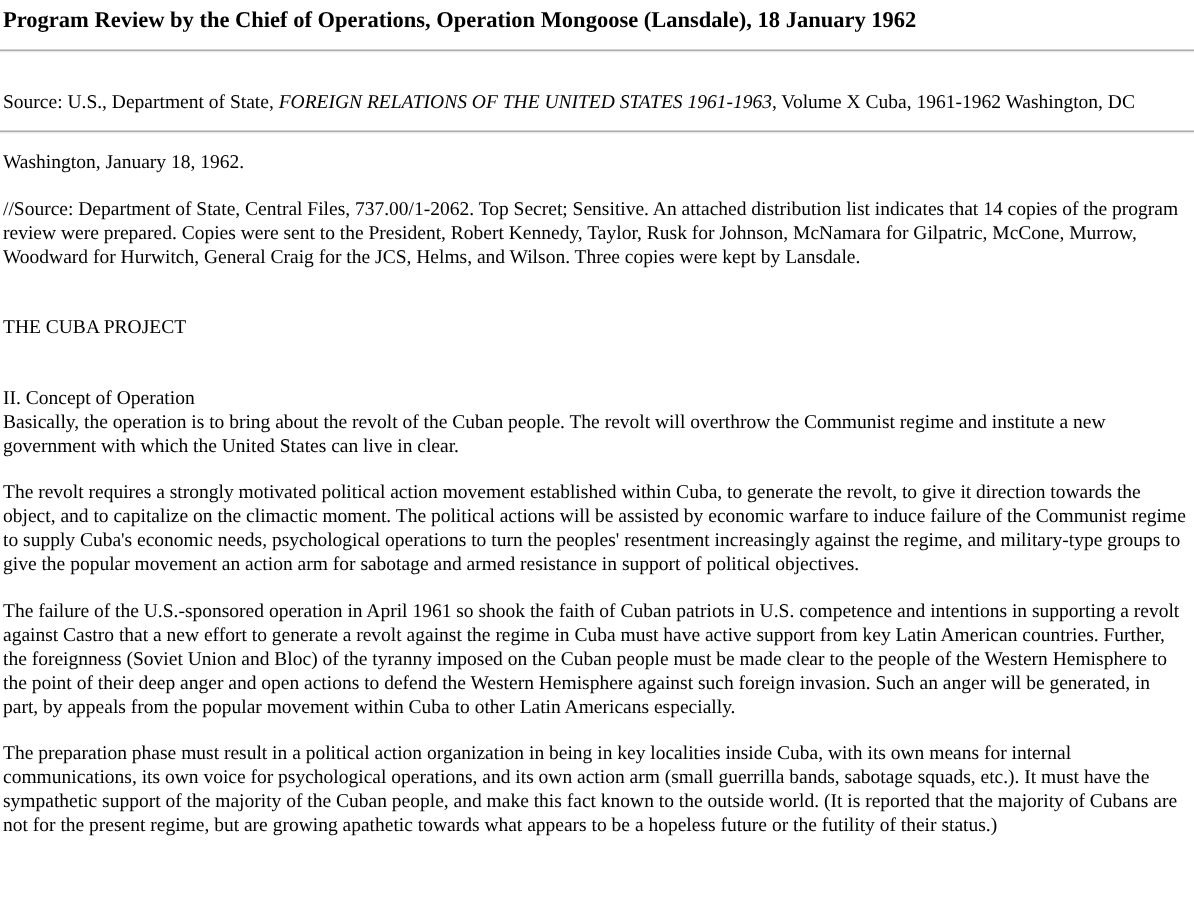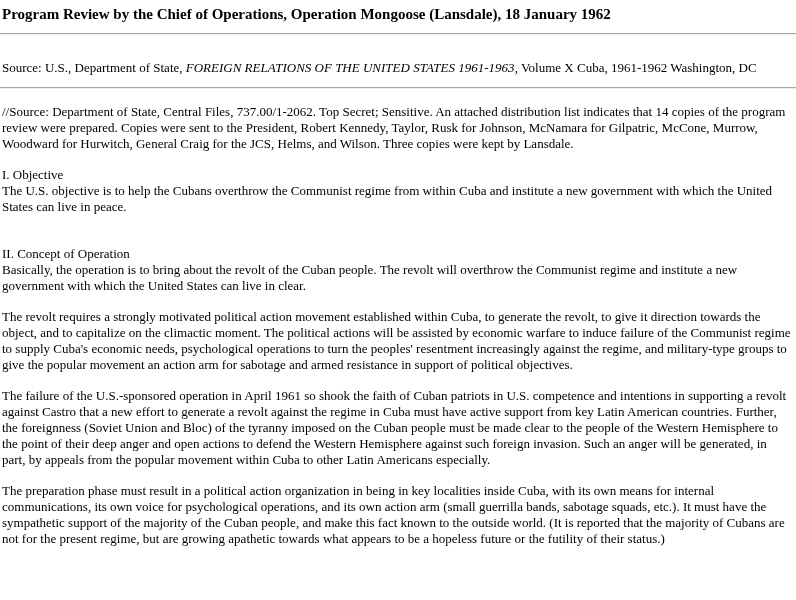--- a/index.html
+++ b/index.html
@@ -59,25 +59,26 @@
 <div class="page">
 
   <h1 class="title">Program Review by the Chief of Operations, Operation Mongoose (Lansdale), 18 January 1962</h1>
 
   <hr class="rule">
 
   <p class="source-citation"><span>Source: U.S., Department of State, </span><span class="italic">FOREIGN RELATIONS OF THE UNITED STATES 1961-1963</span><span>, Volume X Cuba, 1961-1962 Washington, DC</span></p>
 
   <hr class="rule rule-2">
 
+  <p class="dateline">Washington, January 18, 1962.</p>
 
   <p>//Source: Department of State, Central Files, 737.00/1-2062. Top Secret; Sensitive. An attached distribution list indicates that 14 copies of the program review were prepared. Copies were sent to the President, Robert Kennedy, Taylor, Rusk for Johnson, McNamara for Gilpatric, McCone, Murrow, Woodward for Hurwitch, General Craig for the JCS, Helms, and Wilson. Three copies were kept by Lansdale.</p>
 
+  <p class="section-break">THE CUBA PROJECT</p>
 
-  <p><span>I. Objective</span><br><span>The U.S. objective is to help the Cubans overthrow the Communist regime from within Cuba and institute a new government with which the United States can live in peace.</span></p>
 
   <p class="section-break"><span>II. Concept of Operation</span><br><span>Basically, the operation is to bring about the revolt of the Cuban people. The revolt will overthrow the Communist regime and institute a new government with which the United States can live in clear.</span></p>
 
   <p>The revolt requires a strongly motivated political action movement established within Cuba, to generate the revolt, to give it direction towards the object, and to capitalize on the climactic moment. The political actions will be assisted by economic warfare to induce failure of the Communist regime to supply Cuba's economic needs, psychological operations to turn the peoples' resentment increasingly against the regime, and military-type groups to give the popular movement an action arm for sabotage and armed resistance in support of political objectives.</p>
 
   <p>The failure of the U.S.-sponsored operation in April 1961 so shook the faith of Cuban patriots in U.S. competence and intentions in supporting a revolt against Castro that a new effort to generate a revolt against the regime in Cuba must have active support from key Latin American countries. Further, the foreignness (Soviet Union and Bloc) of the tyranny imposed on the Cuban people must be made clear to the people of the Western Hemisphere to the point of their deep anger and open actions to defend the Western Hemisphere against such foreign invasion. Such an anger will be generated, in part, by appeals from the popular movement within Cuba to other Latin Americans especially.</p>
 
   <p>The preparation phase must result in a political action organization in being in key localities inside Cuba, with its own means for internal communications, its own voice for psychological operations, and its own action arm (small guerrilla bands, sabotage squads, etc.). It must have the sympathetic support of the majority of the Cuban people, and make this fact known to the outside world. (It is reported that the majority of Cubans are not for the present regime, but are growing apathetic towards what appears to be a hopeless future or the futility of their status.)</p>
 
 </div>

